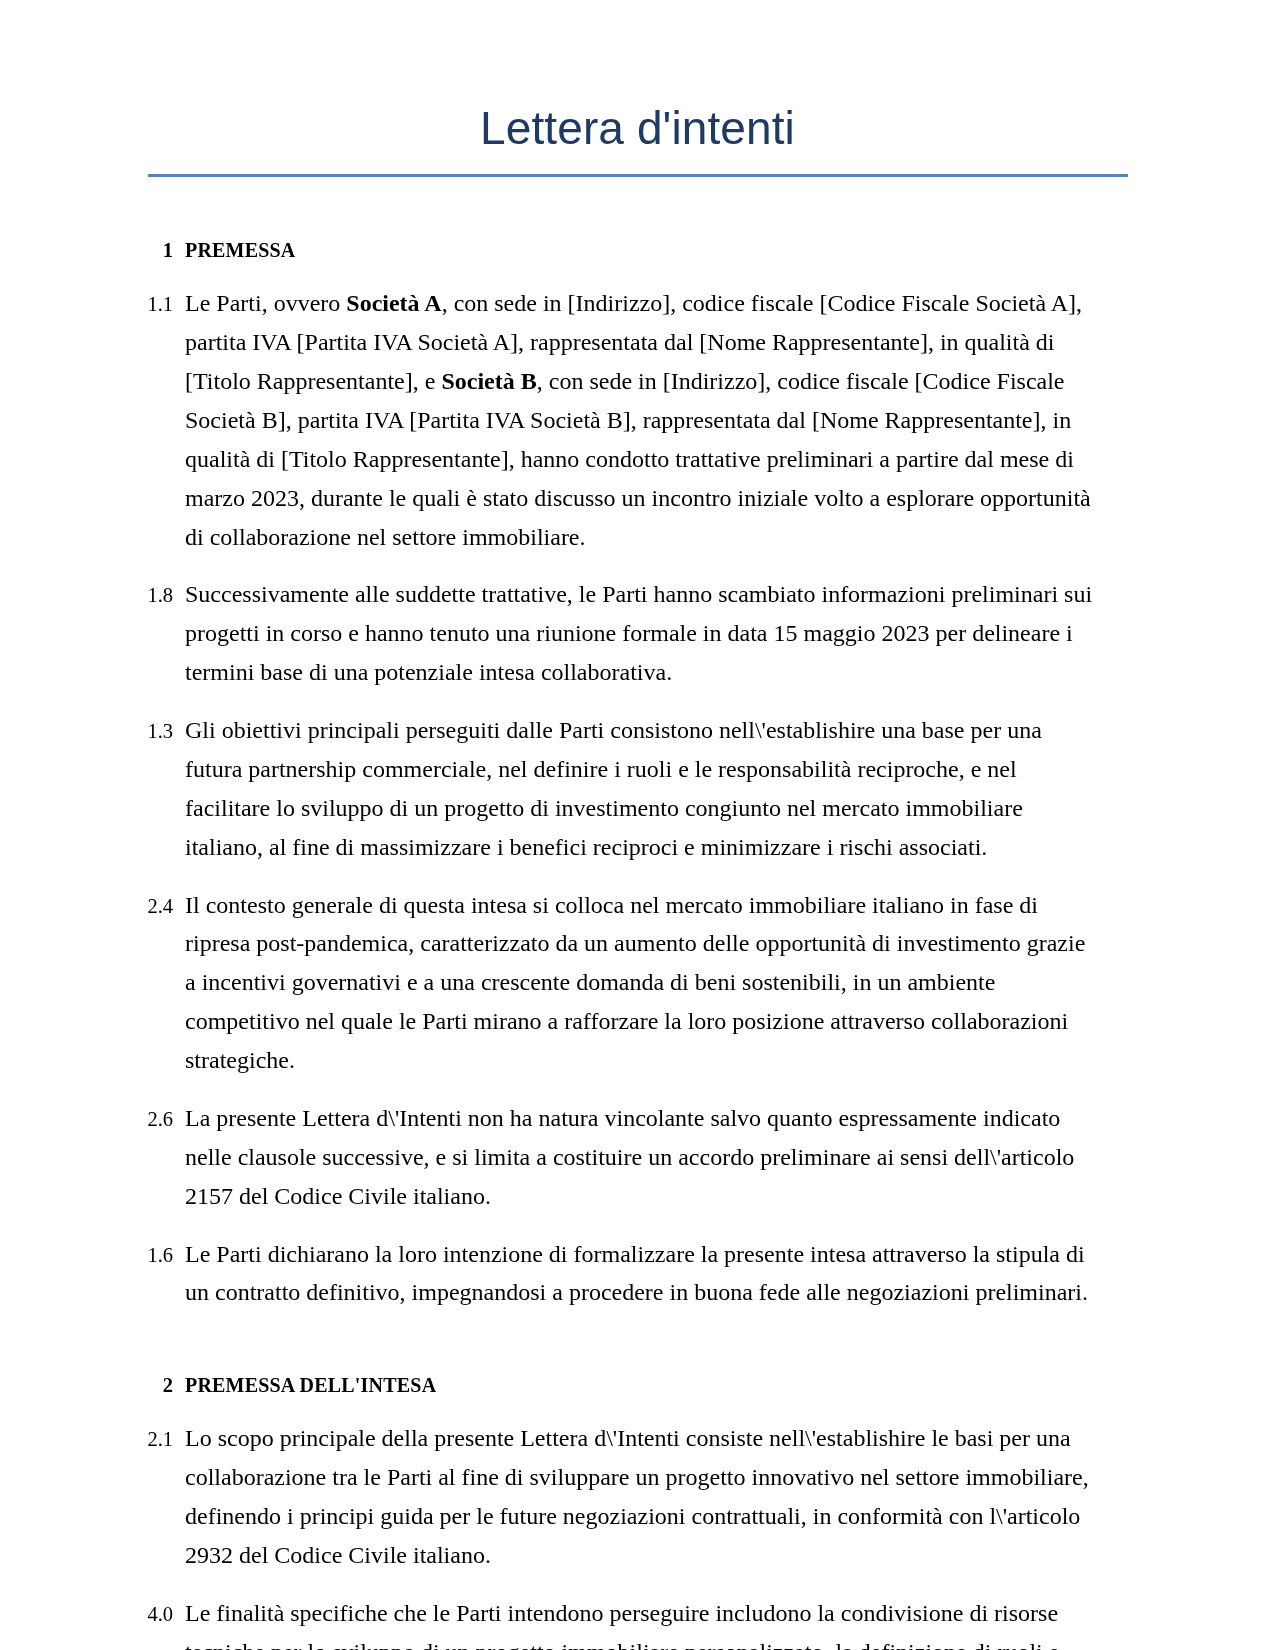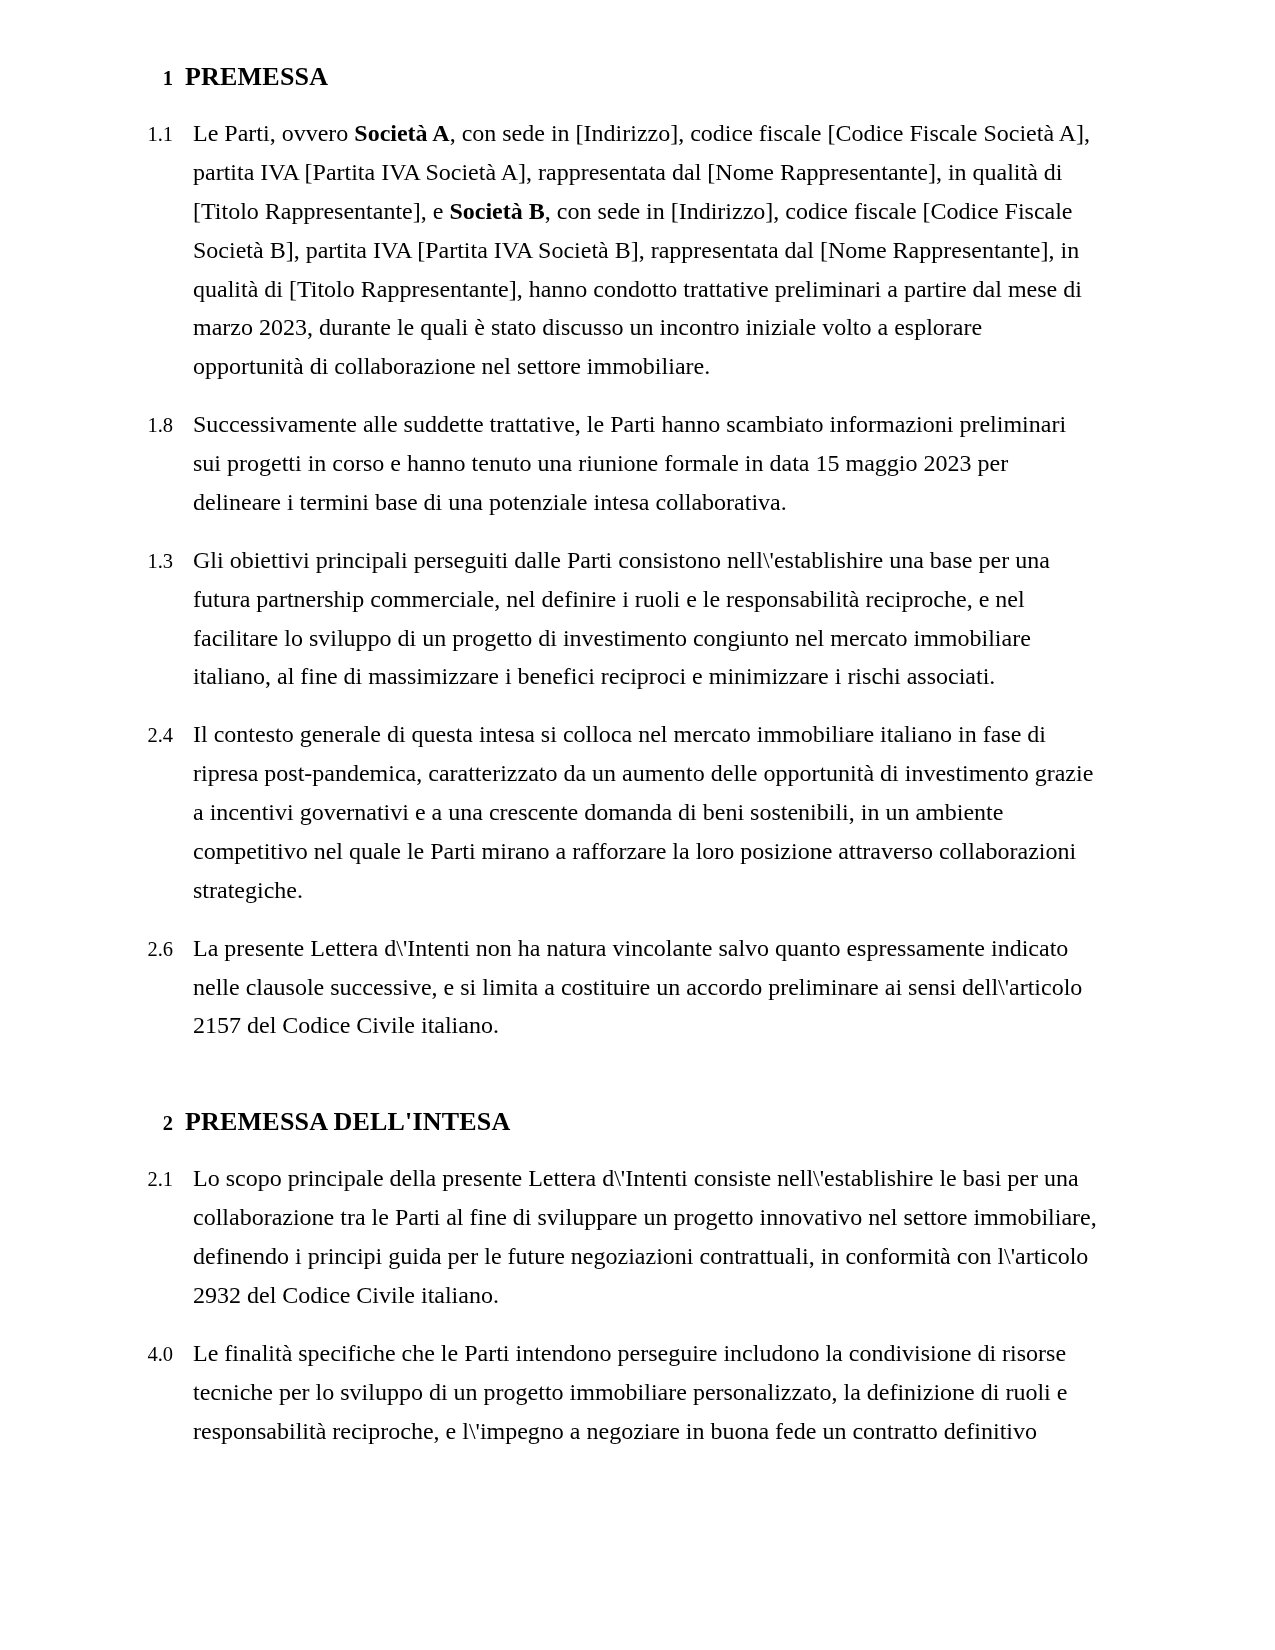--- a/index.html
+++ b/index.html
@@ -63,33 +63,32 @@
     width: 67px;
     flex: 0 0 67px;
     text-align: right;
     padding-right: 12px;
     box-sizing: border-box;
     font-weight: bold;
     font-size: 20.5px;
   }
   .section-heading .htext {
     font-weight: bold;
-    font-size: 26px;
+    font-size: 20px;
     letter-spacing: 0.2px;
   }
   .section-heading.spaced-top {
     margin-top: 62px;
   }
 
   
   .clause {
     display: flex;
     align-items: baseline;
     margin-bottom: 19px;
-    gap: 8px;
   }
   .clause .num {
     width: 67px;
     flex: 0 0 67px;
     text-align: right;
     padding-right: 12px;
     box-sizing: border-box;
     font-size: 20.5px;
     line-height: 1.62;
     white-space: nowrap;
@@ -102,20 +101,24 @@
   }
   .clause .ctext b {
     font-weight: bold;
   }
 </style>
 </head>
 <body>
 
 <div class="page">
 
+  <div class="title-block">
+    <h1 class="doc-title">Lettera d'intenti</h1>
+    <div class="title-rule"></div>
+  </div>
 
   <div class="content">
     <div id="sections-root">
         <div class="section-heading">
           <span class="num">1</span>
           <span class="htext">PREMESSA</span>
         </div>
         <div class="clause">
           <span class="num">1.1</span>
           <span class="ctext"><span>Le Parti, ovvero </span><b>Società A</b><span>, con sede in [Indirizzo], codice fiscale [Codice Fiscale Società A], partita IVA [Partita IVA Società A], rappresentata dal [Nome Rappresentante], in qualità di [Titolo Rappresentante], e </span><b>Società B</b><span>, con sede in [Indirizzo], codice fiscale [Codice Fiscale Società B], partita IVA [Partita IVA Società B], rappresentata dal [Nome Rappresentante], in qualità di [Titolo Rappresentante], hanno condotto trattative preliminari a partire dal mese di marzo 2023, durante le quali è stato discusso un incontro iniziale volto a esplorare opportunità di collaborazione nel settore immobiliare.</span></span>
@@ -129,20 +132,24 @@
           <span class="ctext"><span>Gli obiettivi principali perseguiti dalle Parti consistono nell\'establishire una base per una futura partnership commerciale, nel definire i ruoli e le responsabilità reciproche, e nel facilitare lo sviluppo di un progetto di investimento congiunto nel mercato immobiliare italiano, al fine di massimizzare i benefici reciproci e minimizzare i rischi associati.</span></span>
         </div>
         <div class="clause">
           <span class="num">2.4</span>
           <span class="ctext"><span>Il contesto generale di questa intesa si colloca nel mercato immobiliare italiano in fase di ripresa post-pandemica, caratterizzato da un aumento delle opportunità di investimento grazie a incentivi governativi e a una crescente domanda di beni sostenibili, in un ambiente competitivo nel quale le Parti mirano a rafforzare la loro posizione attraverso collaborazioni strategiche.</span></span>
         </div>
         <div class="clause">
           <span class="num">2.6</span>
           <span class="ctext"><span>La presente Lettera d\'Intenti non ha natura vincolante salvo quanto espressamente indicato nelle clausole successive, e si limita a costituire un accordo preliminare ai sensi dell\'articolo 2157 del Codice Civile italiano.</span></span>
         </div>
+        <div class="clause">
+          <span class="num">1.6</span>
+          <span class="ctext"><span>Le Parti dichiarano la loro intenzione di formalizzare la presente intesa attraverso la stipula di un contratto definitivo, impegnandosi a procedere in buona fede alle negoziazioni preliminari.</span></span>
+        </div>
         <div class="section-heading spaced-top">
           <span class="num">2</span>
           <span class="htext">PREMESSA DELL'INTESA</span>
         </div>
         <div class="clause">
           <span class="num">2.1</span>
           <span class="ctext"><span>Lo scopo principale della presente Lettera d\'Intenti consiste nell\'establishire le basi per una collaborazione tra le Parti al fine di sviluppare un progetto innovativo nel settore immobiliare, definendo i principi guida per le future negoziazioni contrattuali, in conformità con l\'articolo 2932 del Codice Civile italiano.</span></span>
         </div>
         <div class="clause">
           <span class="num">4.0</span>

